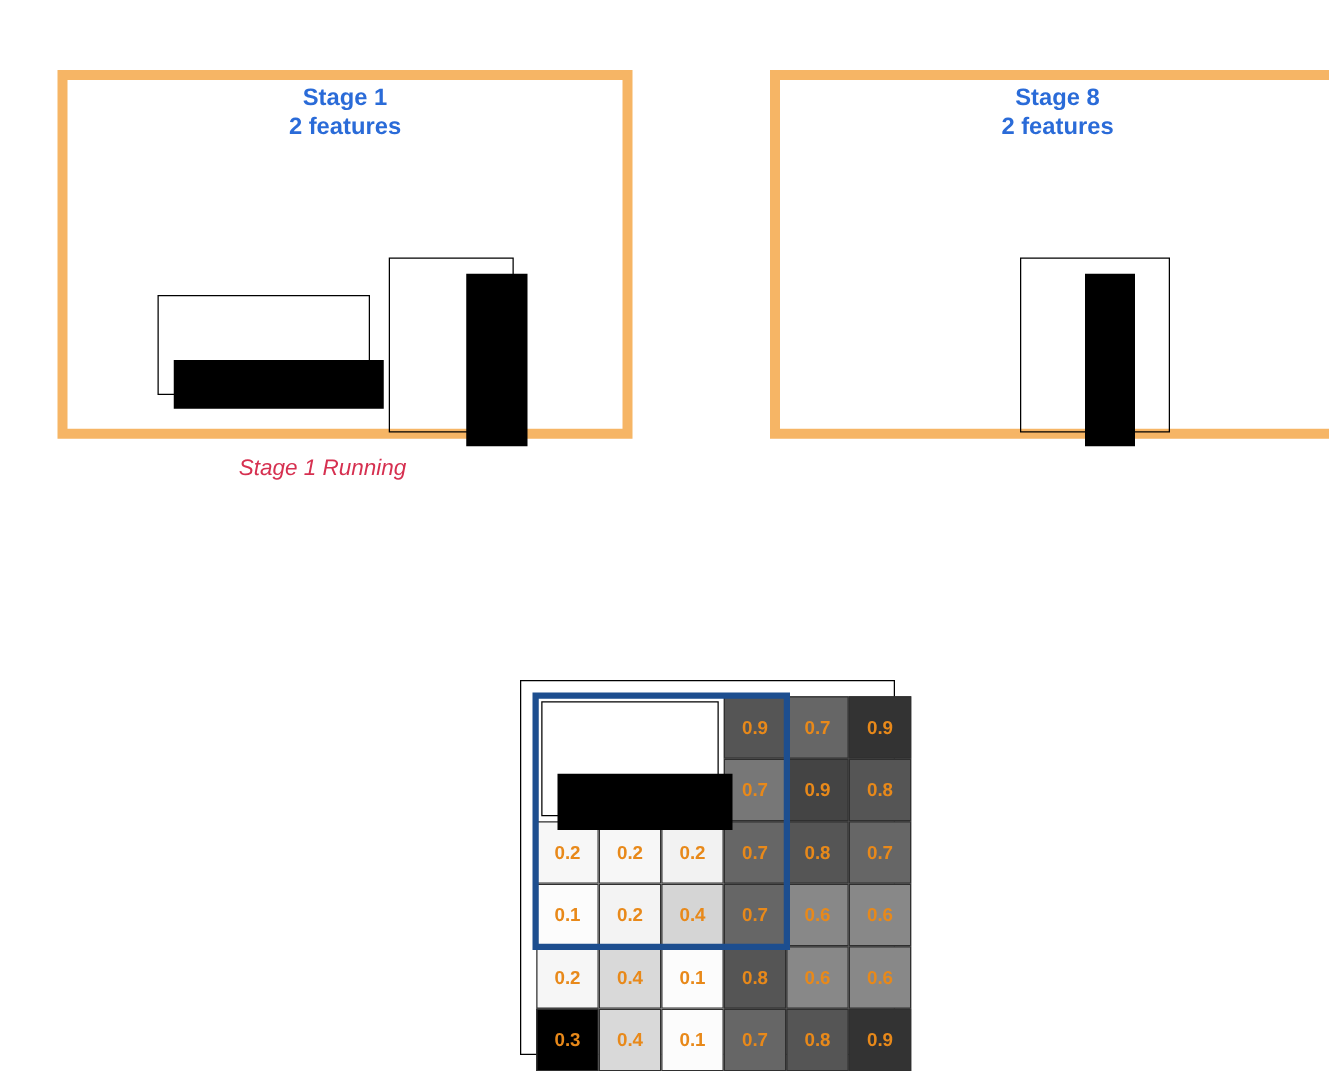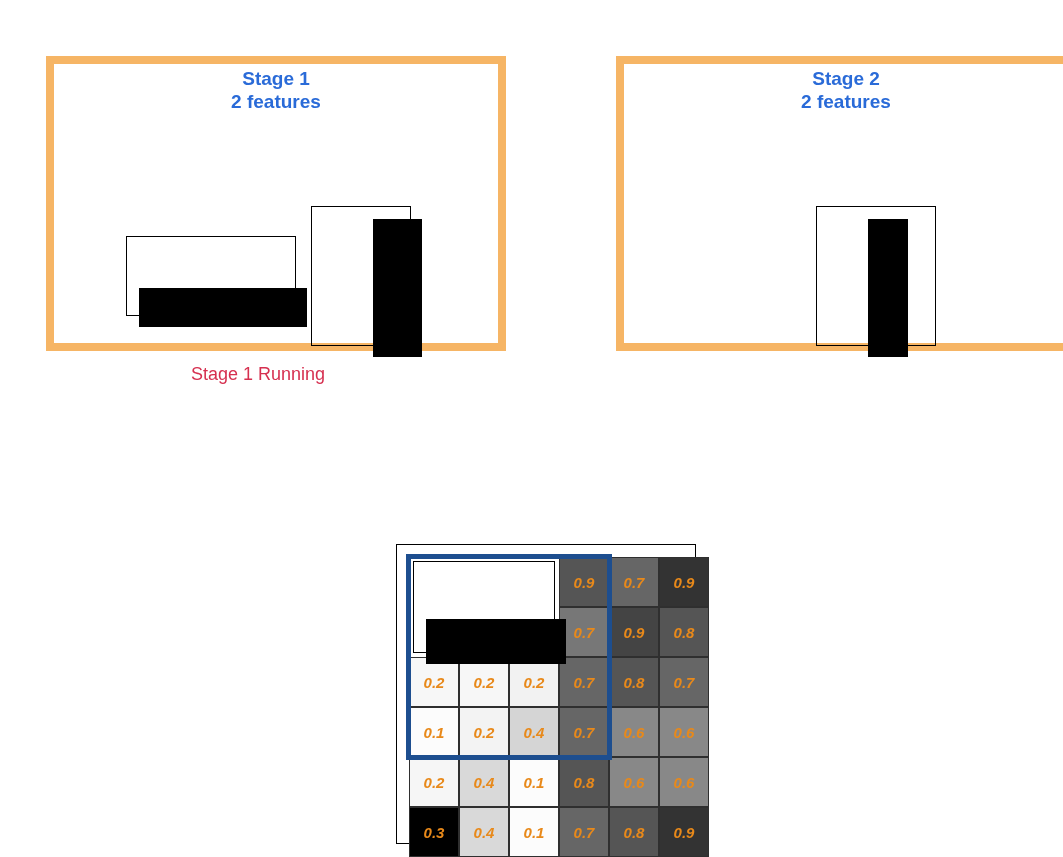--- a/index.html
+++ b/index.html
@@ -19,20 +19,21 @@
     text-align: center;
     color: #2a6bd8;
     font-weight: bold;
     font-size: 19px;
     line-height: 1.2;
     margin-top: 4px;
   }
   .stage-status {
     position: absolute;
     color: #d63050;
+    font-style: italic;
     font-family: "Comic Sans MS", cursive, sans-serif;
     font-size: 18px;
   }
   .feature {
     position: absolute;
     border: 1px solid #000;
   }
   .feature .stripe {
     position: absolute;
     background: #000;
@@ -81,30 +82,30 @@
   </div>
 
   <div class="feature" style="left:245px; top:130px; width:100px; height:140px;">
     <div class="stripe" style="left:50%; top:0; width:50%; height:100%;"></div>
   </div>
 </div>
 <div class="stage-status" style="left:155px; top:328px;">Stage 1 Running</div>
 
 <div class="stage-box" style="left:580px; top:20px; width:460px; height:295px;">
   <div class="stage-title">
-    <span>Stage 2</span><br>
+    <span>Stage 8</span><br>
     <span>2 features</span>
   </div>
 
   <div class="feature" style="left:180px; top:130px; width:120px; height:140px;">
     <div class="stripe" style="left:33.33%; top:0; width:33.34%; height:100%;"></div>
   </div>
 </div>
 
-<div class="grid" style="left:360px; top:508px; width:300px; height:300px;font-style:italic;">
+<div class="grid" style="left:380px; top:508px; width:300px; height:300px;">
 
   <div class="cell" style="left:150px; top:0; background:#555;">0.9</div>
   <div class="cell" style="left:200px; top:0; background:#666;">0.7</div>
   <div class="cell" style="left:250px; top:0; background:#333;">0.9</div>
 
   <div class="cell" style="left:150px; top:50px; background:#777;">0.7</div>
   <div class="cell" style="left:200px; top:50px; background:#444;">0.9</div>
   <div class="cell" style="left:250px; top:50px; background:#555;">0.8</div>
 
   <div class="cell" style="left:0; top:100px; background:#f7f7f7;">0.2</div>

